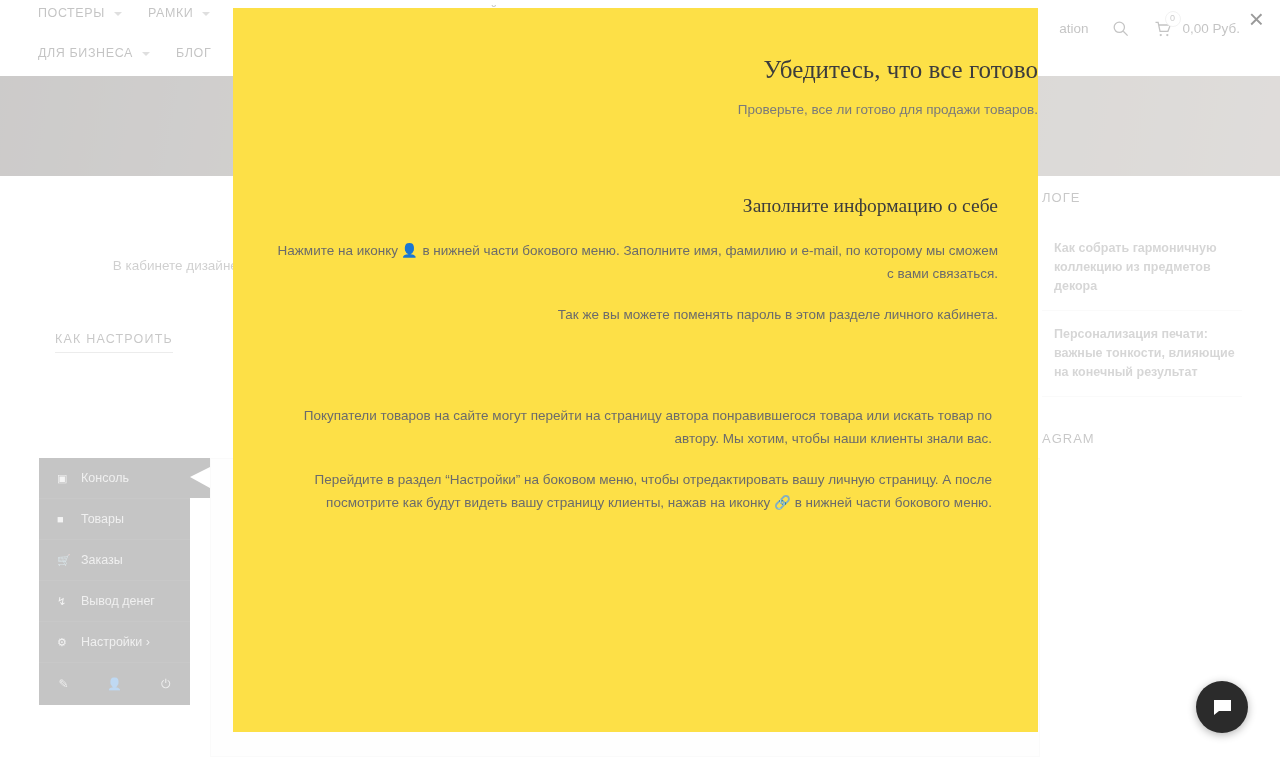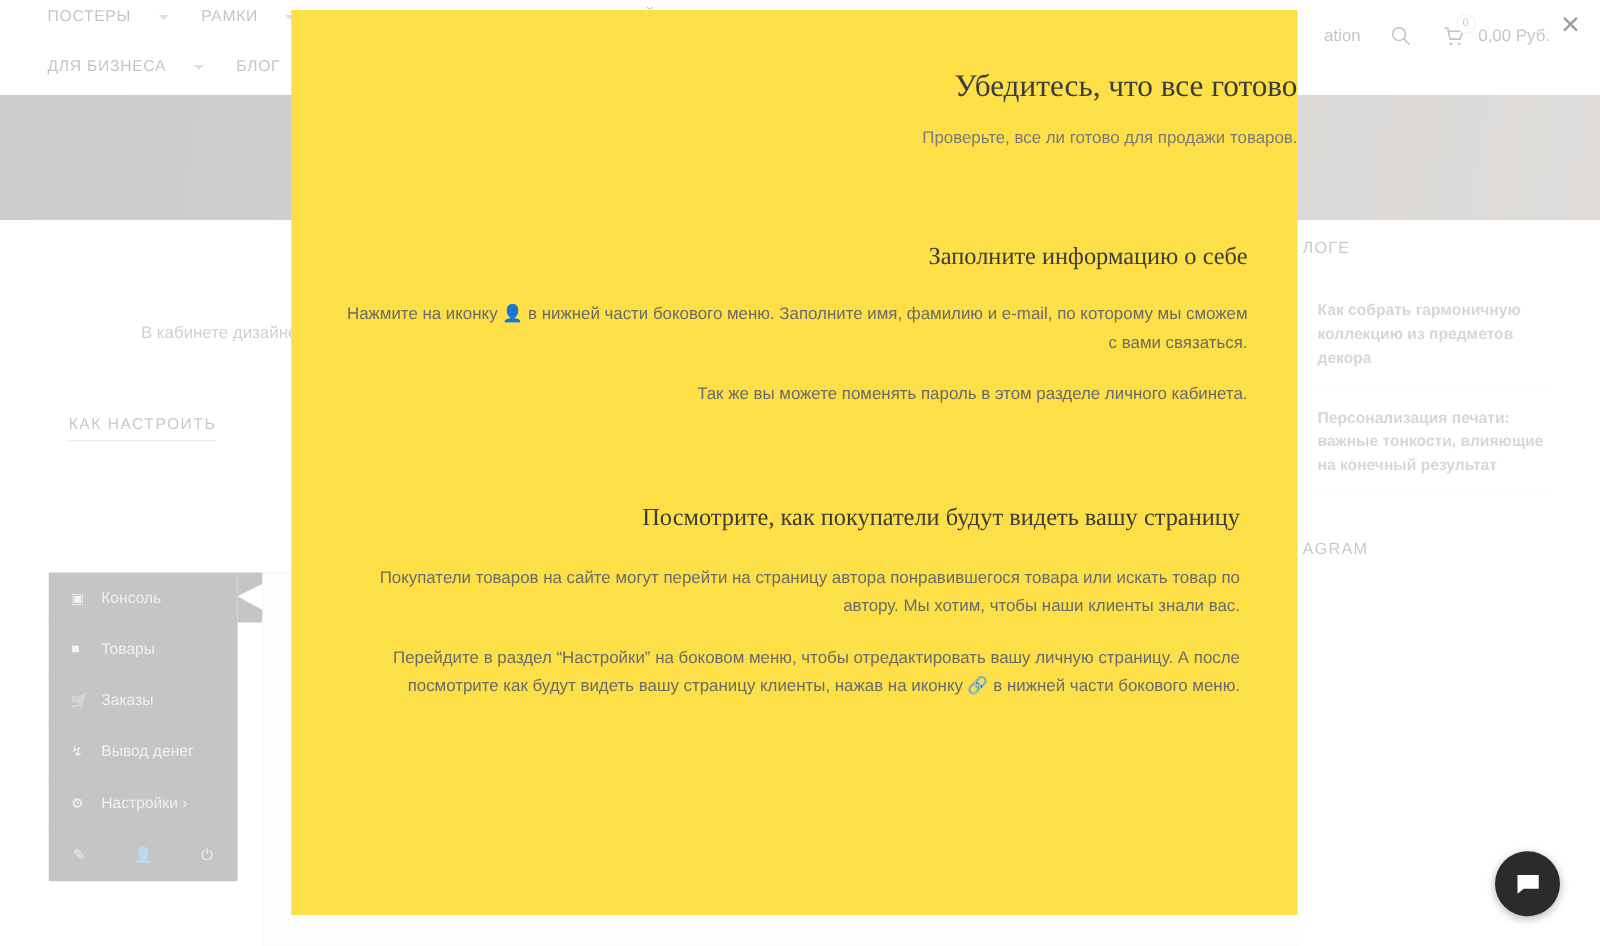--- a/index.html
+++ b/index.html
@@ -40,21 +40,21 @@
     letter-spacing: .6px;
     color: #2b2b2b;
     text-transform: uppercase;
     white-space: nowrap;
   }
   .nav-row.row1 { top: 0px; }
   .nav-row.row2 { top: 40px; }
   .nav-item {
     display: flex;
     align-items: center;
-    gap: 22px;
+    gap: 9px;
     cursor: pointer;
     justify-content: flex-end;
   }
   .caret {
     display: inline-block;
     width: 0; height: 0;
     border-left: 4px solid transparent;
     border-right: 4px solid transparent;
     border-top: 4px solid #8c8c8c;
     margin-top: 2px;
@@ -439,19 +439,18 @@
       <h2 class="m-h2">Заполните информацию о себе</h2>
       <p class="m-p">
         <span>Нажмите на иконку </span><span class="m-inline-ico">👤</span><span> в нижней части бокового меню. Заполните имя, фамилию и e-mail, по которому мы сможем с вами связаться.</span>
       </p>
       <p class="m-p">Так же вы можете поменять пароль в этом разделе личного кабинета.</p>
     </div>
 
   </div>
 
   <div class="m-bottom">
-    <h2 class="m-h2 wide">Посмотрите, как покупатели будут видеть вашу страницу</h2>
     <p class="m-p">Покупатели товаров на сайте могут перейти на страницу автора понравившегося товара или искать товар по автору. Мы хотим, чтобы наши клиенты знали вас.</p>
     <p class="m-p">
       <span>Перейдите в раздел “Настройки” на боковом меню, чтобы отредактировать вашу личную страницу. А после посмотрите как будут видеть вашу страницу клиенты, нажав на иконку </span><span class="m-link-ico">🔗</span><span> в нижней части бокового меню.</span>
     </p>
   </div>
 </div>
 
 </body></html>

